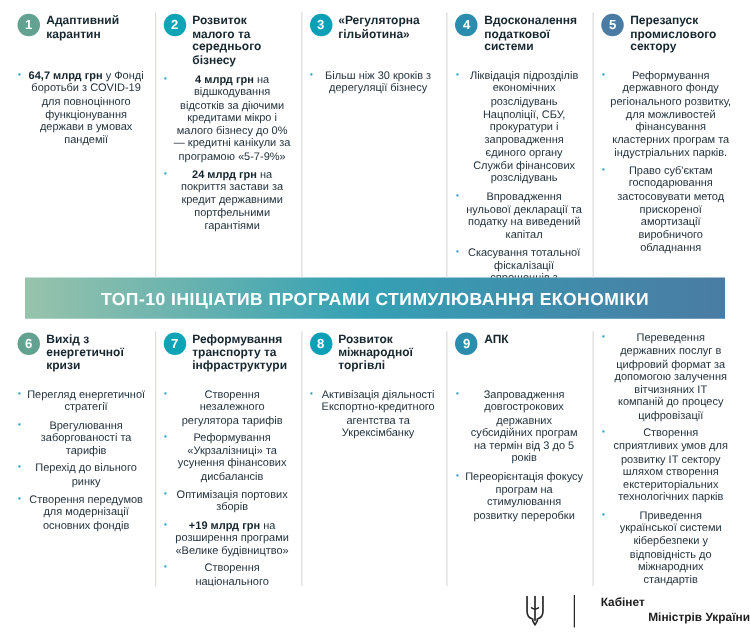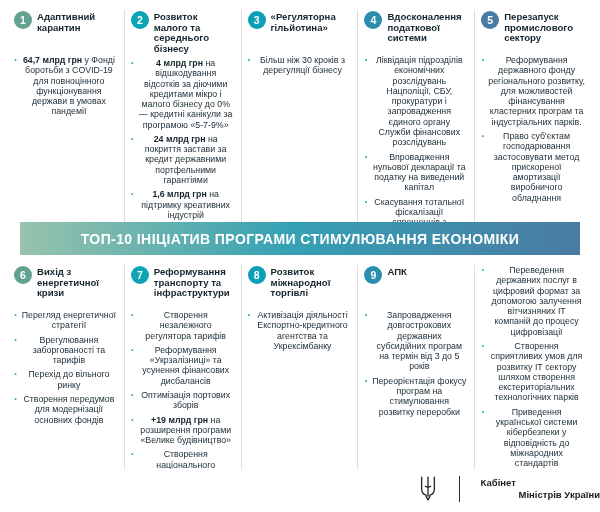--- a/index.html
+++ b/index.html
@@ -63,21 +63,20 @@
         </ul>
       </div>
       <div class="card">
         <div class="card-header">
           <div class="badge" style="background: rgb(15, 163, 182);">2</div>
           <div class="card-title">Розвиток малого та середнього бізнесу</div>
         </div>
         <ul class="bullets">
           <li><span class="amt">4 млрд грн</span> <span>на відшкодування відсотків за діючими кредитами мікро і малого бізнесу до 0% — кредитні канікули за програмою «5-7-9%»</span></li>
           <li><span class="amt">24 млрд грн</span> <span>на покриття застави за кредит державними портфельними гарантіями</span></li>
-          <li><span class="amt">1,6 млрд грн</span> <span>на підтримку креативних індустрій</span></li>
         </ul>
       </div>
       <div class="card">
         <div class="card-header">
           <div class="badge" style="background: rgb(12, 159, 181);">3</div>
           <div class="card-title">«Регуляторна гільйотина»</div>
         </div>
         <ul class="bullets">
           <li><span>Більш ніж 30 кроків з дерегуляції бізнесу</span></li>
         </ul>

